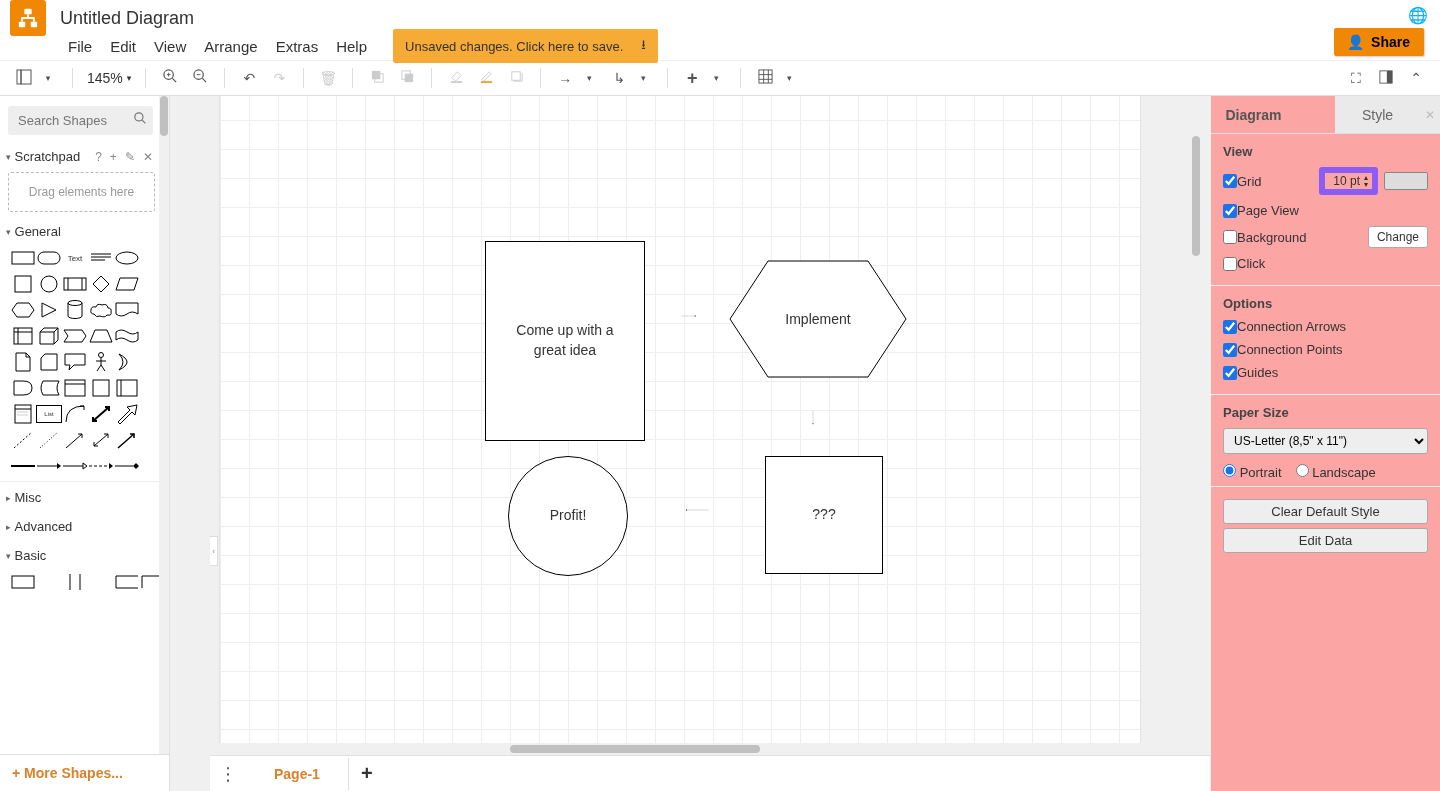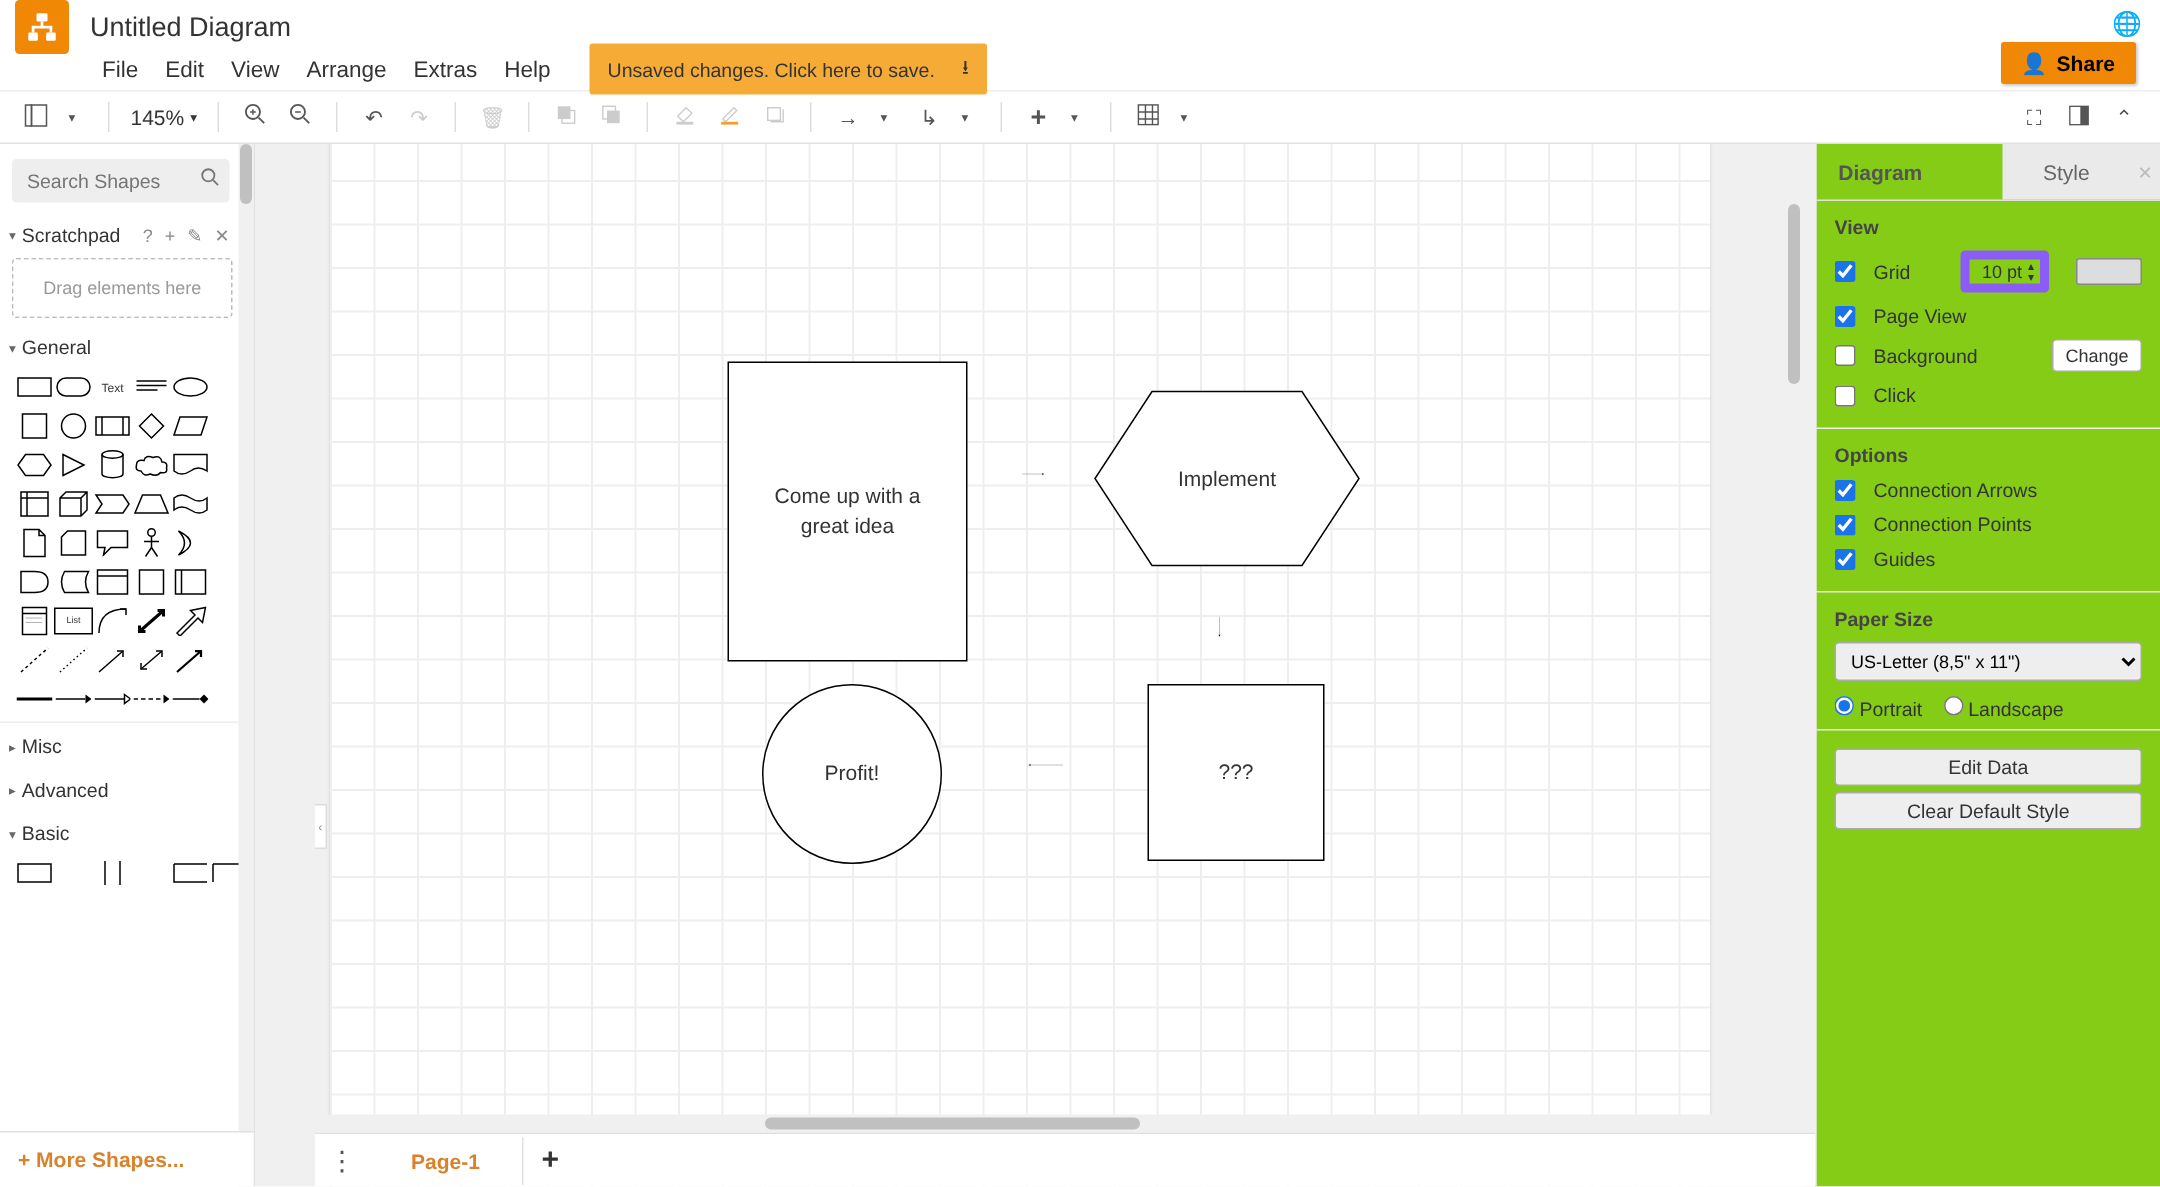--- a/index.html
+++ b/index.html
@@ -67,32 +67,32 @@
 .hex-wrap svg { position: absolute; inset: 0; }
 .hex-label { position: absolute; inset: 0; display: flex; align-items: center; justify-content: center; font-size: 14px; }
 
 
 .arrow { position: absolute; }
 .arrow-h1 { left: 475px; top: 224px; width: 88px; height: 2px; }
 .arrow-v1 { left: 647px; top: 283px; width: 2px; height: 78px; }
 .arrow-h2 { left: 458px; top: 418px; width: 138px; height: 2px; }
 
 
-.right-panel { width: 230px; border-left: 1px solid #e0e0e0; background: #84cc16; position: relative; padding-bottom: 27px; }
+.right-panel { width: 230px; border-left: 1px solid #e0e0e0; background: #fca5a5; position: relative; padding-bottom: 27px; }
 .right-tabs { display: flex; border-bottom: 1px solid #e0e0e0; height: 38px; align-items: stretch; }
 .right-tabs .tab { flex: 1; display: flex; align-items: center; justify-content: center; font-size: 14px; font-weight: bold; color: #555; cursor: pointer; }
 .right-tabs .tab.inactive { background: #eaeaea; color: #666; font-weight: normal; margin-left: 39px; }
 .right-tabs .close { width: 20px; display: flex; align-items: center; justify-content: center; color: #bbb; font-size: 12px; background: #eaeaea; }
 
 .right-scroll-gutter { position: absolute; left: -10px; top: 0; width: 10px; height: 100%; background: #f0f0f0; }
 .right-scroll-thumb { position: absolute; left: -9px; top: 40px; width: 8px; height: 120px; background: #c0c0c0; border-radius: 4px; }
 
 .panel-section { padding: 10px 12px 6px 12px; }
 .panel-heading { font-weight: bold; font-size: 13px; color: #444; margin-bottom: 8px; }
-.check-row { display: flex; align-items: center; gap: 12px; font-size: 13px; color: #333; margin-bottom: 8px; }
+.check-row { display: flex; align-items: center; gap: 0; font-size: 13px; color: #333; margin-bottom: 8px; }
 .check-row input[type=checkbox] { accent-color: #1a73e8; width: 14px; height: 14px; }
 .grid-size { display: inline-flex; align-items: center; border: 6px solid #8b5cf6; border-radius: 3px; font-size: 12px; padding: 1px 4px 1px 8px; margin-left: auto; }
 .swatch { width: 44px; height: 18px; border: 1px solid #888; background: #ddd; border-radius: 2px; }
 .change-btn { border: 1px solid #aaa; border-radius: 3px; font-size: 12px; padding: 3px 8px; background: #fff; }
 
 .paper-select { width: 100%; border: 1px solid #aaa; border-radius: 3px; background: #eee; font-size: 12px; padding: 4px 6px; }
 .radio-row { display: flex; gap: 14px; margin-top: 10px; font-size: 13px; }
 .radio-row input { accent-color: #1a73e8; }
 
 .full-btn { width: calc(100% - 24px); margin: 4px 12px; border: 1px solid #aaa; background: #eee; border-radius: 3px; font-size: 13px; padding: 4px 0; text-align: center; }
@@ -665,22 +665,22 @@
       <select class="paper-select">
         <option>US-Letter (8,5" x 11")</option>
       </select>
       <div class="radio-row">
         <label><input type="radio" name="orient" checked="" style=""> <span>Portrait</span></label>
         <label><input type="radio" name="orient" style=""> <span>Landscape</span></label>
       </div>
     </div>
 
     <div style="border-top:1px solid #eee;padding-top:8px;">
+      <div class="full-btn">Clear Default Style</div>
       <div class="full-btn">Edit Data</div>
-      <div class="full-btn">Clear Default Style</div>
     </div>
   </div>
 </div>
 
 <div class="h-scrollbar">
     <div class="h-thumb"></div>
   </div>
 
 <div class="bottombar">
   <div class="pages-menu">⋮</div>

